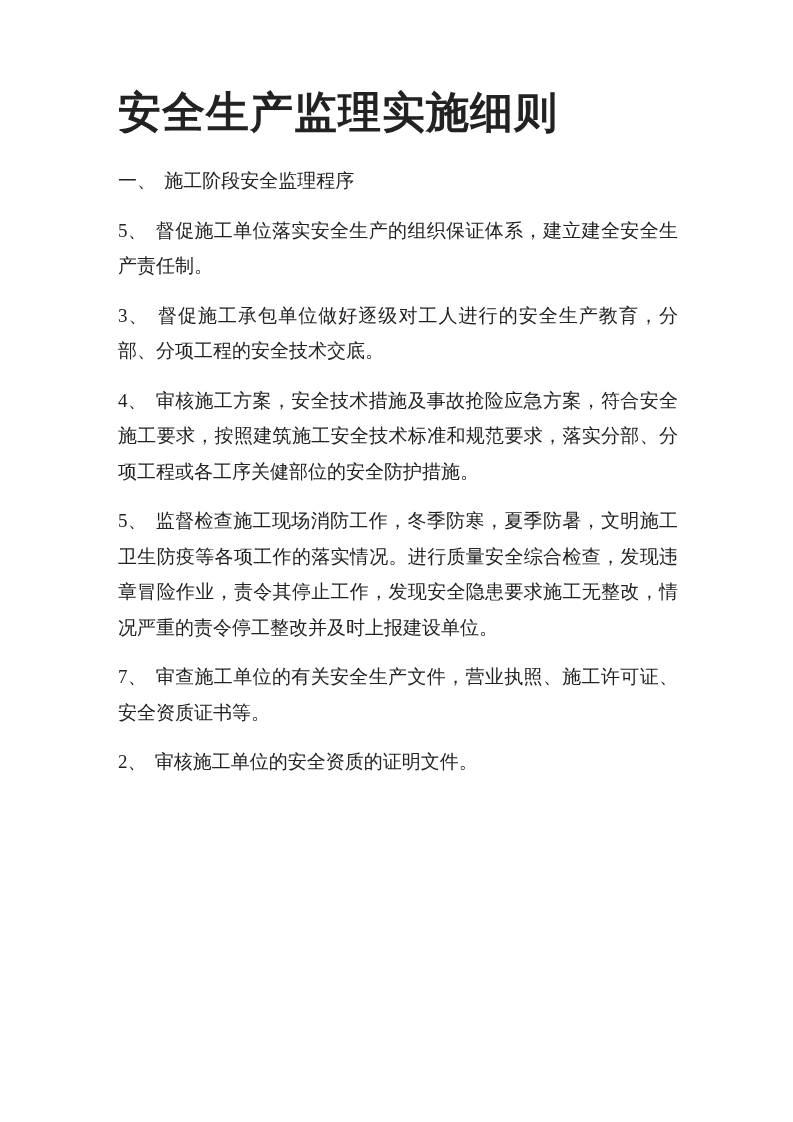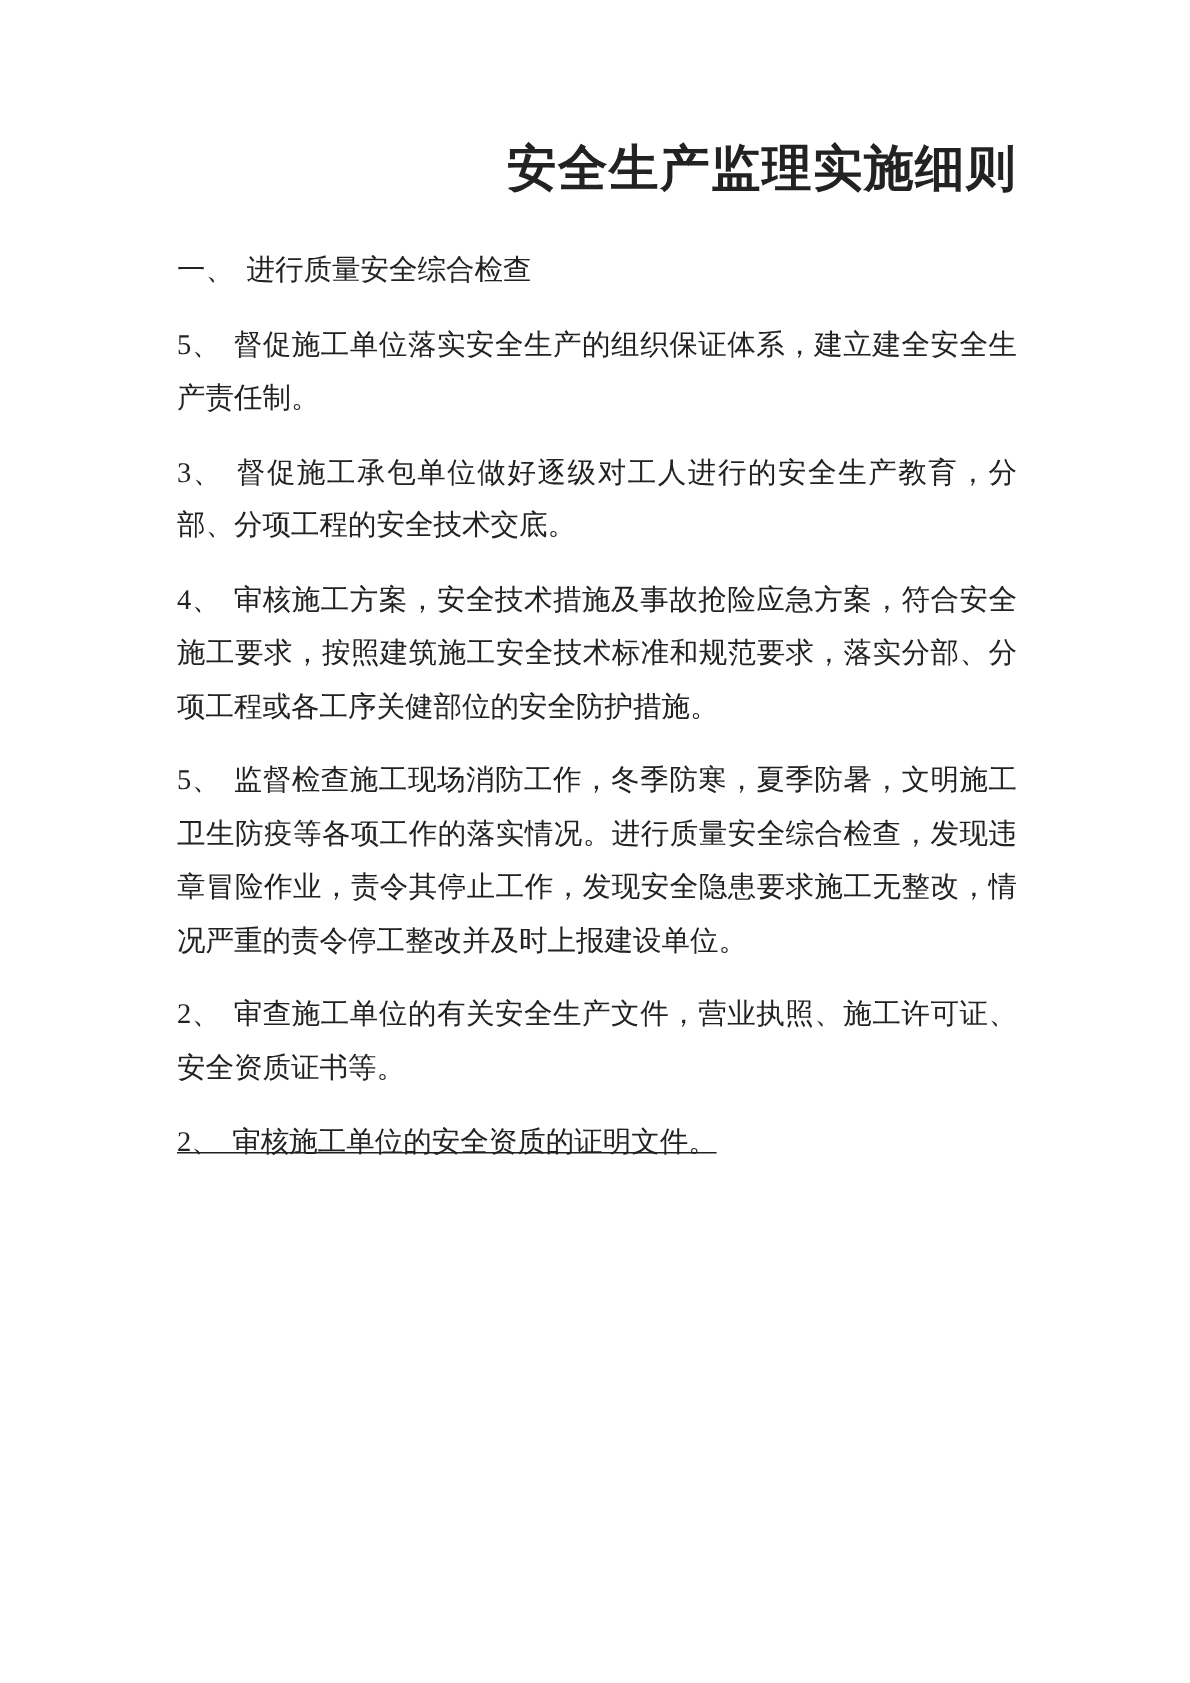--- a/index.html
+++ b/index.html
@@ -13,55 +13,54 @@
     height: 1122px;
     background: #ffffff;
     box-sizing: border-box;
     padding: 95px 115px 0 118px;
     overflow: hidden;
     font-family: "Liberation Serif", "DejaVu Serif", serif;
     color: #222222;
   }
   .doc-title {
     margin: 0 0 32px 0;
-    font-size: 33px;
+    font-size: 43px;
     line-height: 36px;
     font-weight: bold;
-    text-align: right;
+    text-align: left;
     letter-spacing: 1px;
     white-space: nowrap;
   }
   .para {
     margin: 0 0 14px 0;
     font-size: 19px;
     line-height: 35.5px;
     text-align: justify;
     word-spacing: 3.5px;
   }
   .para:last-child {
     margin-bottom: 16px;
-    text-decoration: underline;
   }
 </style>
 </head>
 <body>
 
 <div class="page">
 
   <h1 class="doc-title">安全生产监理实施细则</h1>
 
-  <p class="para">一、 进行质量安全综合检查</p>
+  <p class="para">一、 施工阶段安全监理程序</p>
 
 
   <p class="para">5、 督促施工单位落实安全生产的组织保证体系，建立建全安全生产责任制。</p>
 
   <p class="para">3、 督促施工承包单位做好逐级对工人进行的安全生产教育，分部、分项工程的安全技术交底。</p>
 
   <p class="para">4、 审核施工方案，安全技术措施及事故抢险应急方案，符合安全施工要求，按照建筑施工安全技术标准和规范要求，落实分部、分项工程或各工序关健部位的安全防护措施。</p>
 
   <p class="para">5、 监督检查施工现场消防工作，冬季防寒，夏季防暑，文明施工卫生防疫等各项工作的落实情况。进行质量安全综合检查，发现违章冒险作业，责令其停止工作，发现安全隐患要求施工无整改，情况严重的责令停工整改并及时上报建设单位。</p>
 
 
-  <p class="para">2、 审查施工单位的有关安全生产文件，营业执照、施工许可证、安全资质证书等。</p>
+  <p class="para">7、 审查施工单位的有关安全生产文件，营业执照、施工许可证、安全资质证书等。</p>
 
   <p class="para">2、 审核施工单位的安全资质的证明文件。</p>
 
 </div>
 
 </body></html>

